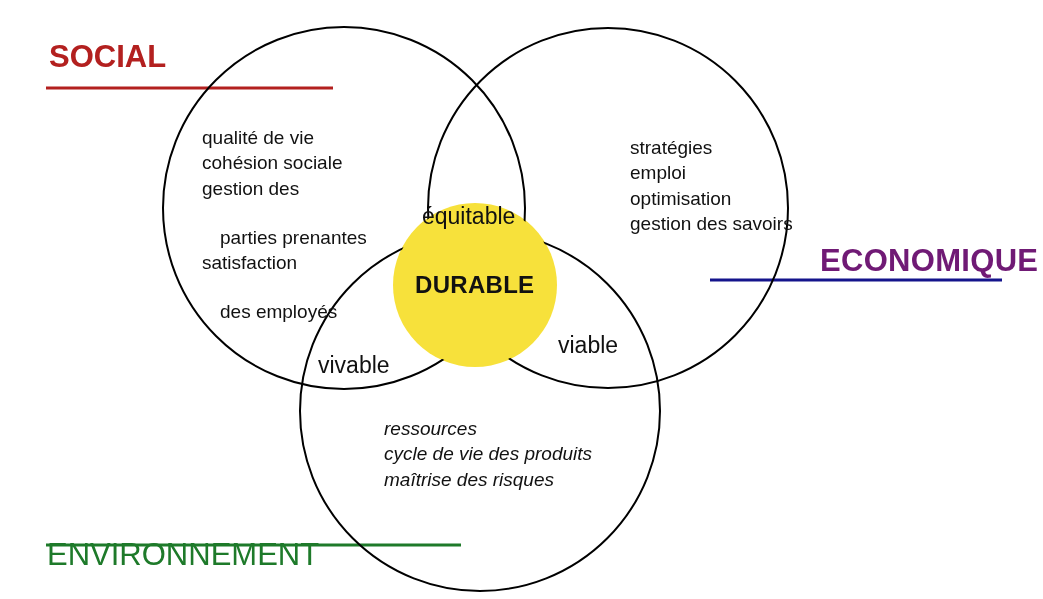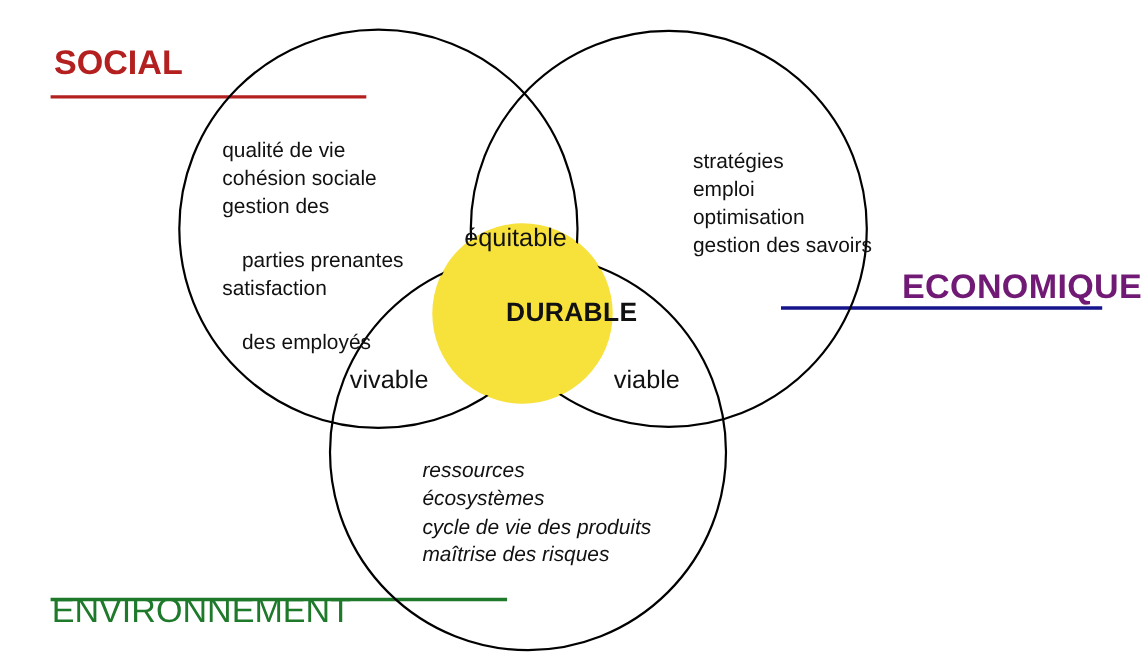--- a/index.html
+++ b/index.html
@@ -12,23 +12,23 @@
     .pillar.eco { color: #701a75; font-weight: bold; left: 820px; top: 248px; letter-spacing: 0.3px; text-align: center; }
     .pillar.env { color: #1E7A2A; left: 47px; top: 506px; margin-top: 36px; }
     .list { position: absolute; font-size: 19px; line-height: 25.3px; color: #111; }
     .list div { white-space: nowrap; }
     .list .indent { padding-left: 18px; margin-top: 24px; }
     .list.social-list { left: 202px; top: 125px; }
     .list.eco-list { left: 595px; top: 135px; margin-left: 35px; }
     .list.env-list { left: 384px; top: 416px; font-style: italic; }
     .inter { font-size: 23px; color: #111; }
     .inter.equitable { left: 422px; top: 164px; margin-top: 39px; }
-    .inter.vivable { left: 318px; top: 332px; }
+    .inter.vivable { left: 318px; top: 352px; }
     .inter.viable { left: 558px; top: 332px; }
-    .center-label { font-size: 24px; font-weight: bold; color: #111; left: 415px; top: 271px; letter-spacing: 0.3px; margin-left: 45px; }
+    .center-label { font-size: 24px; font-weight: bold; color: #111; left: 415px; top: 271px; letter-spacing: 0.3px; }
   </style>
 </head>
 <body>
 
 <svg class="diagram" width="1043" height="599" viewBox="0 0 1043 599">
   <line x1="46" y1="88" x2="333" y2="88" stroke="#B3201F" stroke-width="3"></line>
   <line x1="710" y1="280" x2="1002" y2="280" stroke="#14148C" stroke-width="3"></line>
   <line x1="46" y1="545" x2="461" y2="545" stroke="#1E7A2A" stroke-width="3"></line>
   <circle cx="475" cy="285" r="82" fill="#F7E13B"></circle>
   <circle cx="344" cy="208" r="181" fill="none" stroke="#000" stroke-width="2"></circle>
@@ -52,21 +52,20 @@
 
 <div class="list eco-list">
   <div>stratégies</div>
   <div>emploi</div>
   <div>optimisation</div>
   <div>gestion des savoirs</div>
 </div>
 
 <div class="list env-list">
   <div>ressources</div>
-  <div>écosystèmes</div>
   <div>cycle de vie des produits</div>
   <div>maîtrise des risques</div>
 </div>
 
 <div class="lbl inter equitable">équitable</div>
 <div class="lbl inter vivable">vivable</div>
 <div class="lbl inter viable">viable</div>
 
 <div class="lbl center-label">DURABLE</div>
 

